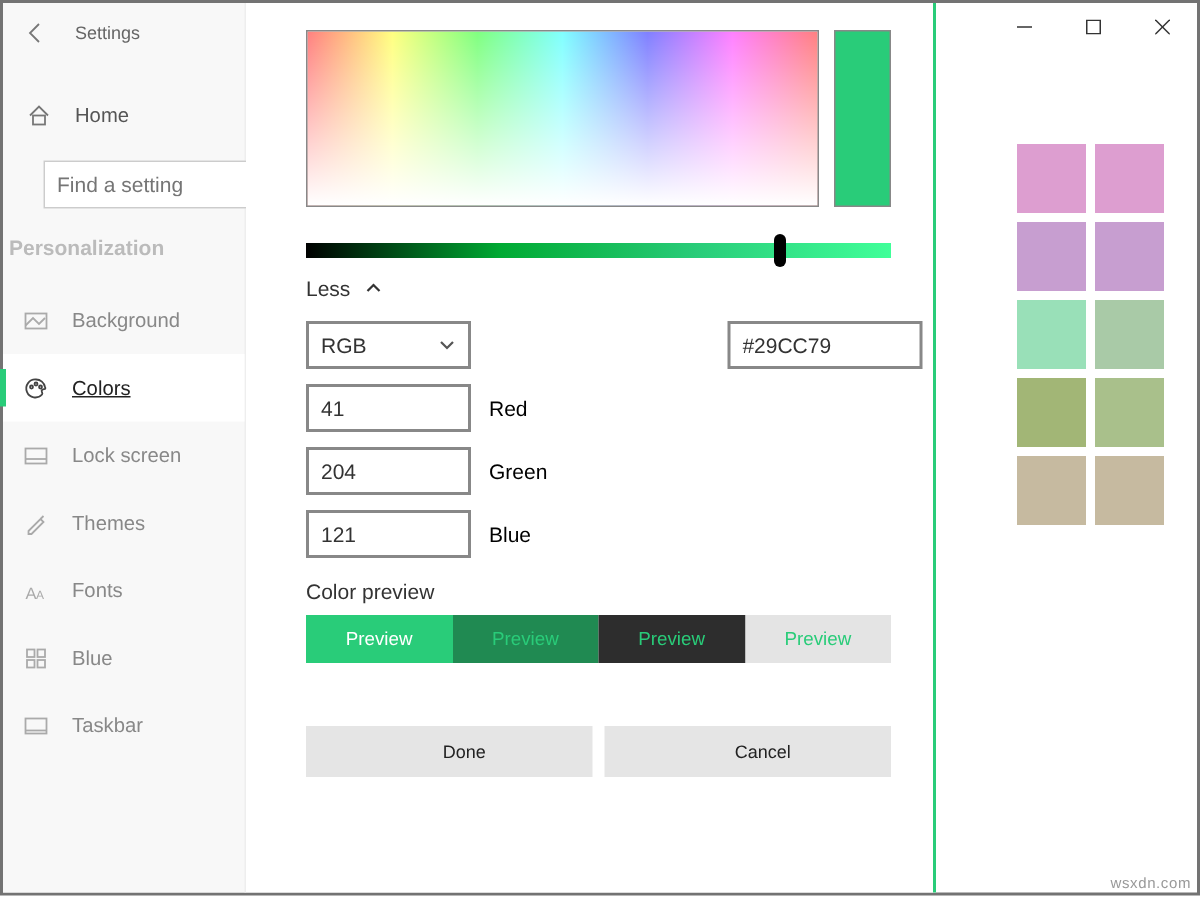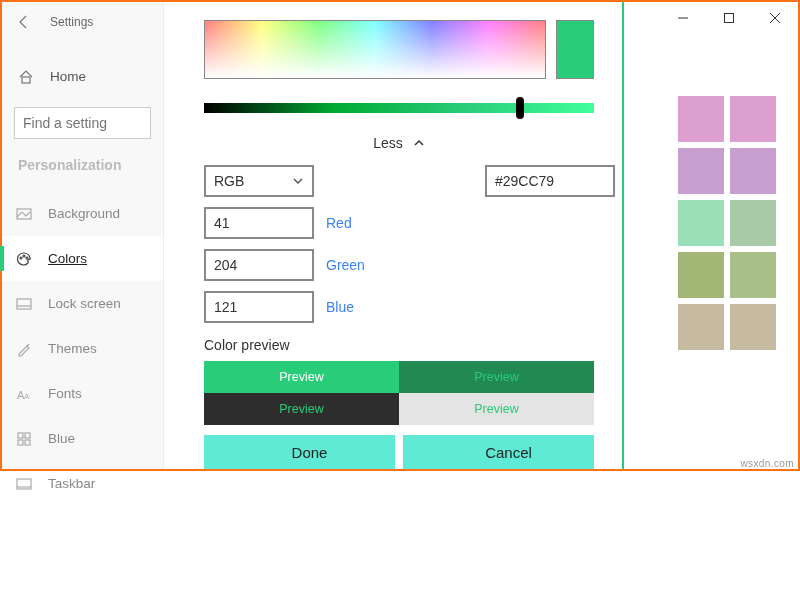--- a/index.html
+++ b/index.html
@@ -1,67 +1,67 @@
 <!DOCTYPE html>
 <html><head>
 <meta charset="utf-8">
 <style>
   * { box-sizing: border-box; margin: 0; padding: 0; font-family: "Segoe UI", sans-serif; }
   body { width: 800px; height: 611px; background: #fff; position: relative; overflow: hidden; }
-  .window { width: 800px; height: 471px; border: 2px solid #f97316; border-top-width: 2px; background: #fff; position: relative; }
+  .window { width: 800px; height: 597px; border: 2px solid #737373; border-top-width: 2px; background: #fff; position: relative; }
   .caption-bar { height: 32px; display: flex; justify-content: flex-end; }
   .caption-btn { width: 46px; height: 32px; display: flex; align-items: center; justify-content: center; font-size: 12px; color: #333; }
   .caption-btn svg { width: 10px; height: 10px; stroke: #333; stroke-width: 1; fill: none; }
   .body-area { display: flex; height: calc(100% - 32px); }
   .sidebar { width: 162px; background: #f8f8f8; border-right: 1px solid #eee; padding-top: 0; height: calc(100% + 32px); margin-top: -32px; }
   .sb-top { height: 40px; display: flex; align-items: center; padding-left: 14px; gap: 18px; font-size: 12px; color: #666; }
   .sb-top svg { width: 14px; height: 14px; stroke: #555; stroke-width: 1.5; fill: none; }
   .sb-item { height: 45px; display: flex; align-items: center; padding-left: 14px; gap: 16px; font-size: 13.5px; color: #555; }
   .sb-item.selected { background: #fff; color: #222; position: relative; }
   .sb-item.selected::before { content: ""; position: absolute; left: -2px; top: 10px; bottom: 10px; width: 4px; background: #29cc79; }
   .sb-icon { width: 16px; height: 16px; }
   .sb-icon svg { width: 16px; height: 16px; stroke: #777; stroke-width: 1.2; fill: none; }
   .sb-search { margin: 8px 12px 14px 12px; }
-  .sb-search input { width: 100%; height: 32px; border: 1px solid #ccc; padding: 0 8px; font-size: 14px; color: #888; background: #fff; }
-  .sb-heading { font-size: 14px; font-weight: 600; color: #bbb; padding: 4px 14px 18px 16px; }
+  .sb-search input { width: 100%; height: 32px; border: 1px solid #ccc; padding: 0 8px; font-size: 14px; color: #888; background: #fff; margin-left: 15px; }
+  .sb-heading { font-size: 14px; font-weight: 600; color: #bbb; padding: 4px 14px 18px 4px; }
   .nav-list .sb-item { color: #888; }
   .nav-list .sb-item .sb-icon svg { stroke: #aaa; }
   .nav-list .sb-item.selected { color: #222; text-decoration: underline; }
   .nav-list .sb-item.selected .sb-icon svg { stroke: #444; }
   .main { flex: 1; position: relative; }
   .picker-panel { position: absolute; left: 0; top: -32px; bottom: 0; width: 460px; border-right: 2px solid #29cc79; background: #fff; padding: 18px 28px 0 40px; display: flex; flex-direction: column; }
   .gradient-row { display: flex; gap: 10px; height: 118px; }
   .sv-box { flex: 1; position: relative; border: 1px solid #888; background:
     linear-gradient(to top, rgba(255,255,255,1), rgba(255,255,255,0)),
     linear-gradient(to right, #ff8080, #ffff80, #80ff80, #80ffff, #8080ff, #ff80ff, #ff8080);
   }
   .sample-box { width: 38px; background: #29cc79; border: 1px solid #888; }
   .hue-row { margin-top: 24px; height: 12px; position: relative; }
   .hue-track { height: 10px; background: linear-gradient(to right, #000, #0a3, #29cc79, #40ff99); }
   .hue-thumb { position: absolute; top: -6px; left: 80%; width: 8px; height: 22px; background: #000; border-radius: 4px; }
-  .less-row { text-align: center; margin-top: 22px; font-size: 14px; color: #333; cursor: default; }
+  .less-row { text-align: left; margin-top: 10px; font-size: 14px; color: #333; cursor: default; }
   .less-row svg { width: 12px; height: 12px; stroke: #333; stroke-width: 1.5; fill: none; vertical-align: -1px; margin-left: 6px;}
   .inputs-row { display: flex; gap: 24px; margin-top: 14px; }
   .col-left { display: flex; flex-direction: column; gap: 10px; }
   .col-right { flex: 1; }
   .select-box { width: 110px; height: 32px; border: 2px solid #888; display: flex; align-items: center; padding: 0 8px; justify-content: space-between; font-size: 14px; color: #333; }
   .select-box svg { width: 12px; height: 12px; stroke: #555; stroke-width: 1.5; fill: none; }
   .rgb-row { display: flex; align-items: center; gap: 12px; }
   .rgb-input { width: 110px; height: 32px; border: 2px solid #888; padding: 0 8px; font-size: 14px; color: #333; }
-  .rgb-label { font-size: 14px; color: #3b82f6; text-align: right; }
+  .rgb-label { font-size: 14px; color: #000000; text-align: right; }
   .hex-input { width: 130px; height: 32px; border: 2px solid #888; padding: 0 8px; font-size: 14px; color: #333; margin-left: 96px;}
   .cp-title { font-size: 14px; color: #333; margin-top: 14px; }
-  .preview-grid { margin-top: 8px; display: grid; grid-template-columns: 1fr 1fr; grid-template-rows: 32px 32px; }
+  .preview-grid { margin-top: 8px; display: grid; grid-template-columns: 1fr 1fr 1fr 1fr; grid-template-rows: 32px 32px; }
   .pv { display: flex; align-items: center; justify-content: center; font-size: 12.5px; }
   .pv1 { background: #29cc79; color: #fff; }
   .pv2 { background: #208a52; color: #29cc79; }
   .pv3 { background: #2d2d2d; color: #29cc79; }
   .pv4 { background: #e4e4e4; color: #29cc79; }
   .btn-row { margin-top: 10px; display: grid; grid-template-columns: 1fr 1fr; gap: 8px; }
-  .action-btn { height: 34px; background: #5eead4; color: #222; font-size: 15px; display: flex; align-items: center; justify-content: center; padding-left: 20px; }
+  .action-btn { height: 34px; background: #e5e5e5; color: #222; font-size: 12px; display: flex; align-items: center; justify-content: center; padding-left: 20px; }
   .swatch-col { position: absolute; right: 22px; top: 62px; display: grid; grid-template-columns: 46px 46px; grid-auto-rows: 46px; gap: 6px; }
   .sw { width: 46px; height: 46px; }
   .watermark { position: absolute; right: 4px; bottom: 0; font-size: 10px; color: #999; letter-spacing: 0.4px;}
   .sb-home { margin-top: 12px; padding-left: 16px; }
 </style>
 </head>
 <body>
 
 <div class="window">
   <div class="caption-bar">

